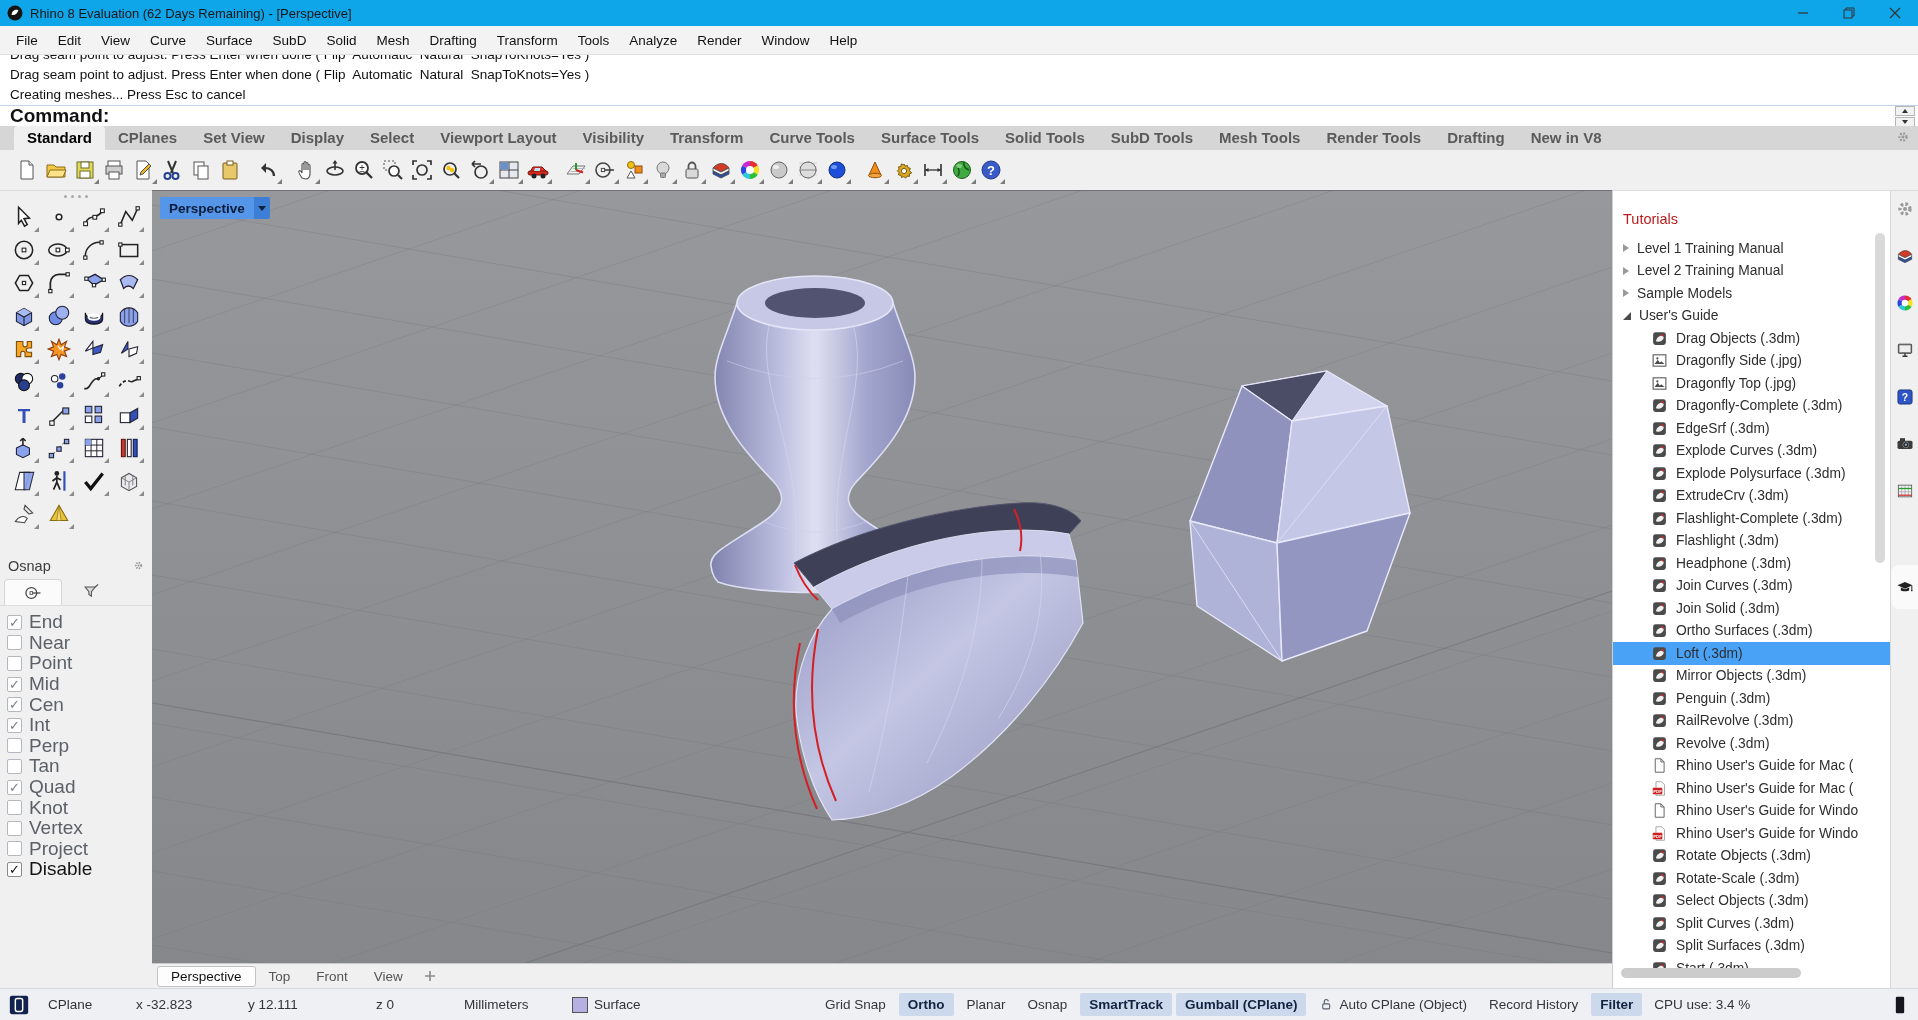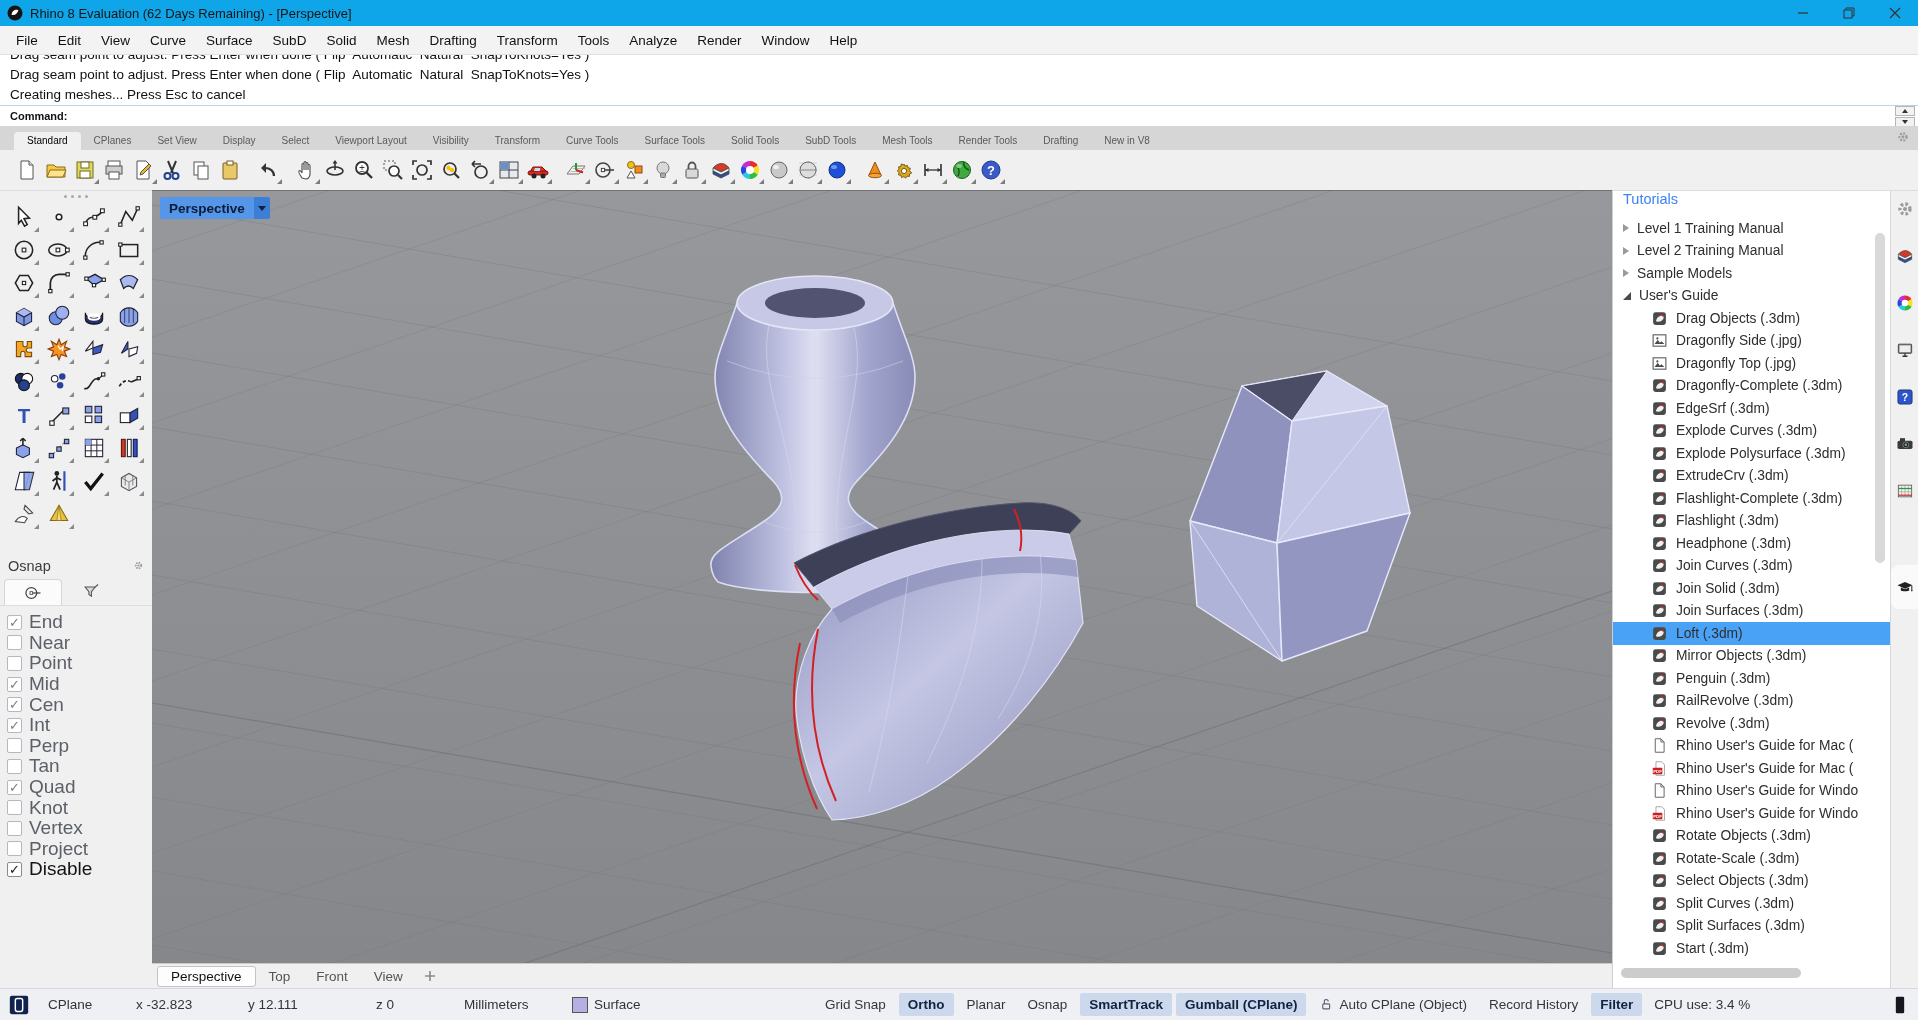--- a/index.html
+++ b/index.html
@@ -16,29 +16,29 @@
   
   .menubar { height:28px; background:#f3f3f3; display:flex; align-items:center; padding-left:6px; }
   .menu-item { padding:4px 10px; color:#111; font-size:13.5px; cursor:default; }
 
   
   .cmdarea { background:#fff; border-top:1px solid #e0e0e0; position:relative; }
   .cmd-clip { height:10px; overflow:hidden; }
   .cmd-clip .cmd-line { margin-top:-10px; }
   .cmd-line { height:20px; line-height:20px; padding-left:10px; white-space:pre; font-size:13.5px; color:#111; }
   .cmd-promptrow { height:21px; border-top:1px solid #bfd4e8; display:flex; align-items:center; padding-left:10px; position:relative; }
-  .cmd-prompt { font-weight:bold; font-size:11px; }
+  .cmd-prompt { font-weight:bold; font-size:19px; }
   .cmd-scroll { position:absolute; right:3px; top:0; width:20px; display:flex; flex-direction:column; gap:1px; }
   .sarrow { height:10px; background:#f2f2f2; border:1px solid #b5b5b5; display:flex; align-items:center; justify-content:center; }
   .tri-up { width:0;height:0;border-left:3.5px solid transparent;border-right:3.5px solid transparent;border-bottom:4px solid #333; }
   .tri-dn { width:0;height:0;border-left:3.5px solid transparent;border-right:3.5px solid transparent;border-top:4px solid #333; }
 
   
   .tabbar { height:24px; background:#d6d6d6; display:flex; align-items:flex-end; padding-left:14px; position:relative; }
-  .ttab { padding:3px 13px 4px; font-size:10px; color:#5a5a5a; }
+  .ttab { padding:3px 13px 4px; font-size:15px; color:#5a5a5a;font-weight:bold; }
   .ttab.active { background:#f0f0f0; color:#000; border-radius:4px 4px 0 0; }
   .tab-gear { position:absolute; right:8px; top:4px; }
 
   
   .toolbar { height:40px; background:#f0f0f0; display:flex; align-items:center; padding-left:12px; }
   .tbtn { width:29px; height:30px; display:flex; align-items:center; justify-content:center; position:relative; }
   .tbtn svg { width:24px; height:24px; }
   .tbtn.fly::after { content:""; position:absolute; right:0px; bottom:1px; width:0; height:0; border-left:5px solid transparent; border-bottom:5px solid #7c7c7c; }
   .tsep { width:9px; }
 
@@ -77,21 +77,21 @@
   .vp-label .caret { background:#3d7fd6; width:16px; display:flex; align-items:center; justify-content:center; }
   .vp-label .caret i { width:0;height:0;border-left:4px solid transparent;border-right:4px solid transparent;border-top:5px solid #10213d; }
 
   .vptabs { height:25px; background:#f0f0f0; display:flex; align-items:center; padding-left:5px; border-top:1px solid #c9c9c9; }
   .vtab { padding:2px 13px; font-size:13.5px; color:#555; }
   .vtab.active { background:#fdfdfd; border:1px solid #c2c2c2; border-radius:3px; color:#111; }
   .vplus { margin-left:8px; display:flex; align-items:center; }
 
   
   .rightpanel { width:278px; background:#fff; border-left:1px solid #cfcfcf; border-top:1px solid #dcdcdc; position:relative; overflow:hidden; }
-  .rp-title { padding:0 10px 2px; font-size:14.5px; color:#3b82f6; }
+  .rp-title { padding:20px 10px 2px; font-size:14.5px; color:#b91c1c; }
   .tree { padding-top:8px; }
   .trow { height:22.5px; display:flex; align-items:center; white-space:nowrap; overflow:hidden; font-size:13.8px; color:#2e2e2e; }
   .trow .exp { margin-left:10px; margin-right:8px; }
   .exp-c { width:0;height:0;border-top:4.5px solid transparent;border-bottom:4.5px solid transparent;border-left:6px solid #9a9a9a; }
   .exp-e { width:0;height:0;border-left:8px solid transparent;border-bottom:8px solid #4a4a4a; }
   .trow .ficon { margin-left:38px; margin-right:8px; display:flex; }
   .trow .ficon svg { width:17px; height:17px; }
   .trow.selected { background:#4aa2f7; }
   .vscroll { position:absolute; right:5px; top:42px; width:10px; height:330px; background:#d9d9d9; border-radius:5px; }
   .hscroll { position:absolute; left:8px; bottom:10px; width:180px; height:10px; background:#cccccc; border-radius:5px; }
@@ -1030,21 +1030,21 @@
           <span class="tlabel">Join Solid (.3dm)</span>
         </div>
         <div class="trow">
           <span class="ficon">
             <svg viewBox="0 0 24 24">
               <rect x="3" y="3" width="18" height="18" rx="3.5" fill="#4a4a4a"></rect>
               <path d="M7 15.5c1-4.5 4.5-8 8.5-7.5 2 .3 2.8 1.8 2.3 3.7-.8 3-4.8 5.3-8.5 4.8-1.5-.2-2.3-.6-2.3-1z" fill="#f0f0f0"></path>
               <circle cx="16.5" cy="7.5" r="1.6" fill="#d22"></circle>
             </svg>
           </span>
-          <span class="tlabel">Join Surfaces (.3dm)</span>
+          <span class="tlabel">Ortho Surfaces (.3dm)</span>
         </div>
         <div class="trow selected">
           <span class="ficon">
             <svg viewBox="0 0 24 24">
               <rect x="3" y="3" width="18" height="18" rx="3.5" fill="#4a4a4a"></rect>
               <path d="M7 15.5c1-4.5 4.5-8 8.5-7.5 2 .3 2.8 1.8 2.3 3.7-.8 3-4.8 5.3-8.5 4.8-1.5-.2-2.3-.6-2.3-1z" fill="#f0f0f0"></path>
               <circle cx="16.5" cy="7.5" r="1.6" fill="#d22"></circle>
             </svg>
           </span>
           <span class="tlabel">Loft (.3dm)</span>

